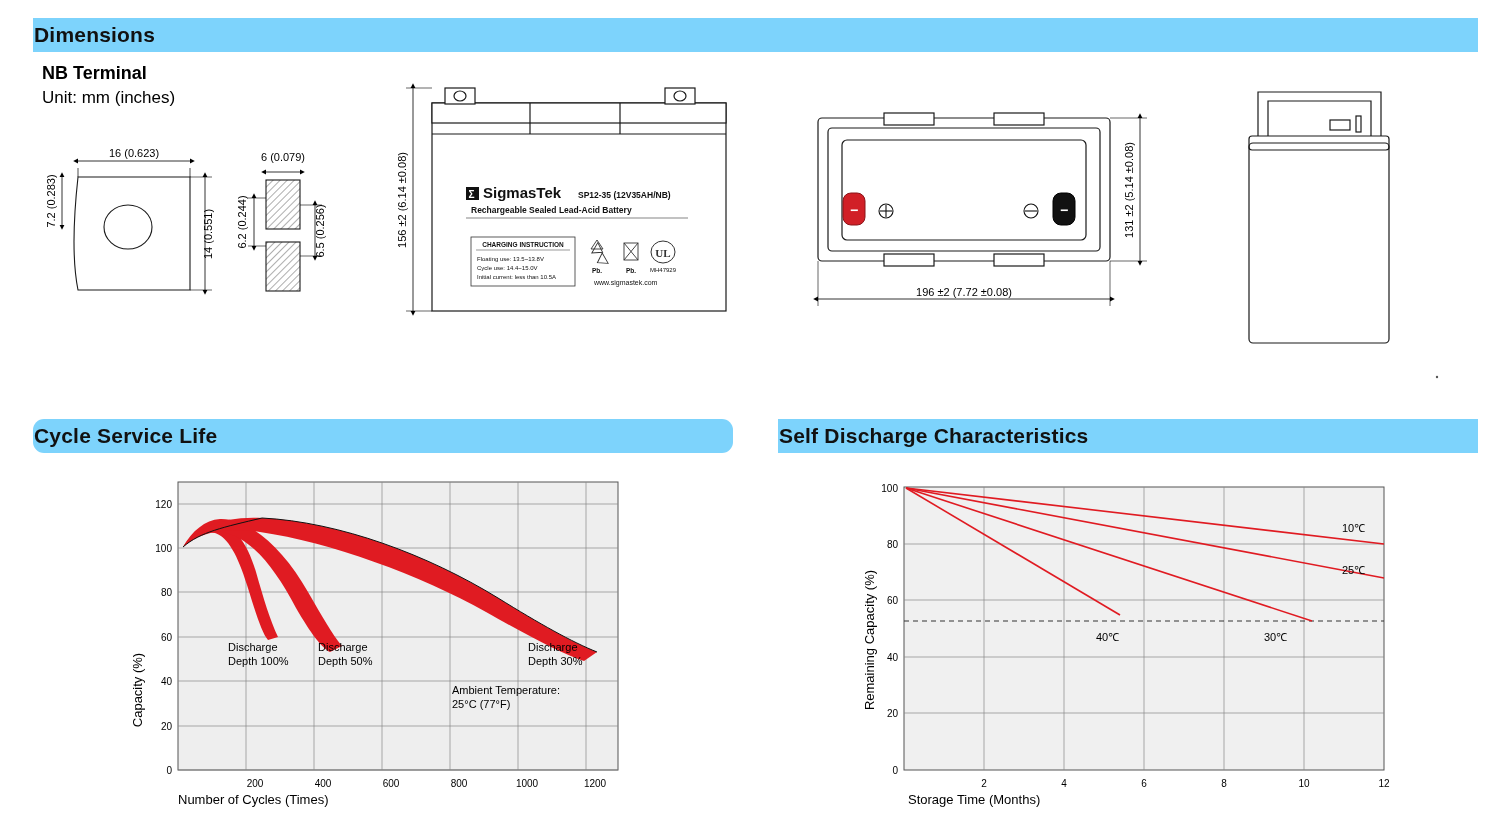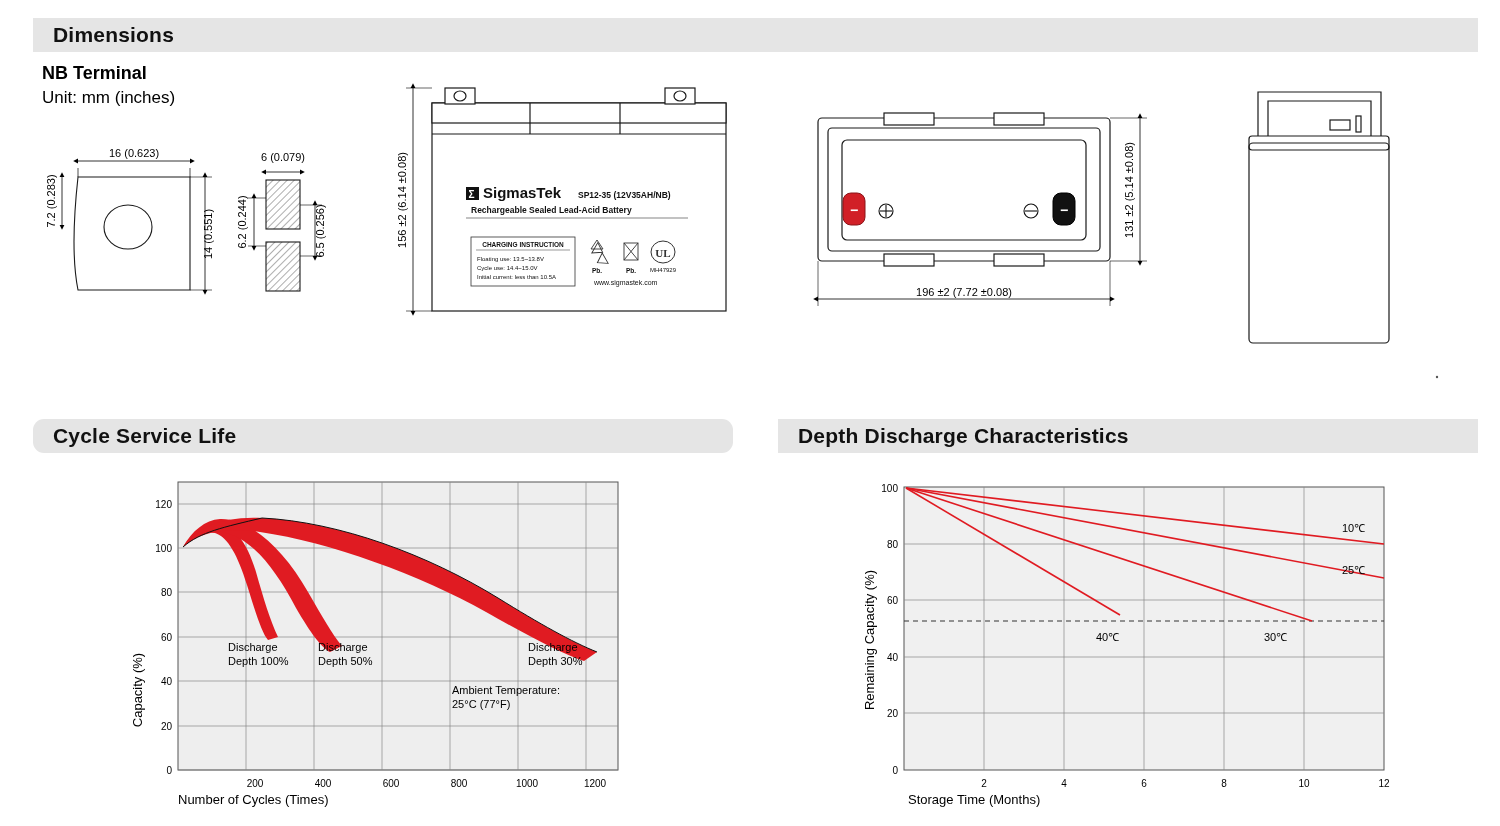--- a/index.html
+++ b/index.html
@@ -10,24 +10,24 @@
   body {
     width: 1500px;
     height: 826px;
     position: relative;
     font-family: "Liberation Sans", sans-serif;
     color: #000;
     overflow: hidden;
   }
   .section-header {
     position: absolute;
-    background: #e5e5e5;
+    background: #7dd3fc;
     display: flex;
     align-items: center;
-    padding-left: 20px;
+    padding-left: 1px;
     box-sizing: border-box;
   }
   .section-header .title {
     font-size: 21px;
     font-weight: bold;
     color: #111;
     letter-spacing: 0.2px;
   }
   #dimensions-header { left: 33px; top: 18px; width: 1445px; height: 34px; }
   #cycle-header { left: 33px; top: 419px; width: 700px; height: 34px; border-radius: 11px; }
@@ -60,21 +60,21 @@
 </head>
 <body>
 
 <div class="section-header" id="dimensions-header">
   <span class="title">Dimensions</span>
 </div>
 <div class="section-header" id="cycle-header">
   <span class="title">Cycle Service Life</span>
 </div>
 <div class="section-header" id="self-header">
-  <span class="title">Depth Discharge Characteristics</span>
+  <span class="title">Self Discharge Characteristics</span>
 </div>
 
 <div id="nb-terminal-label">NB Terminal</div>
 <div id="unit-label">Unit: mm (inches)</div>
 
 <svg class="svg-layer" width="1500" height="826" viewBox="0 0 1500 826">
   <defs>
     <marker id="arrL" markerWidth="8" markerHeight="8" refX="7" refY="4" orient="auto">
       <path d="M7,1 L1,4 L7,7 Z" fill="#000"></path>
     </marker>

